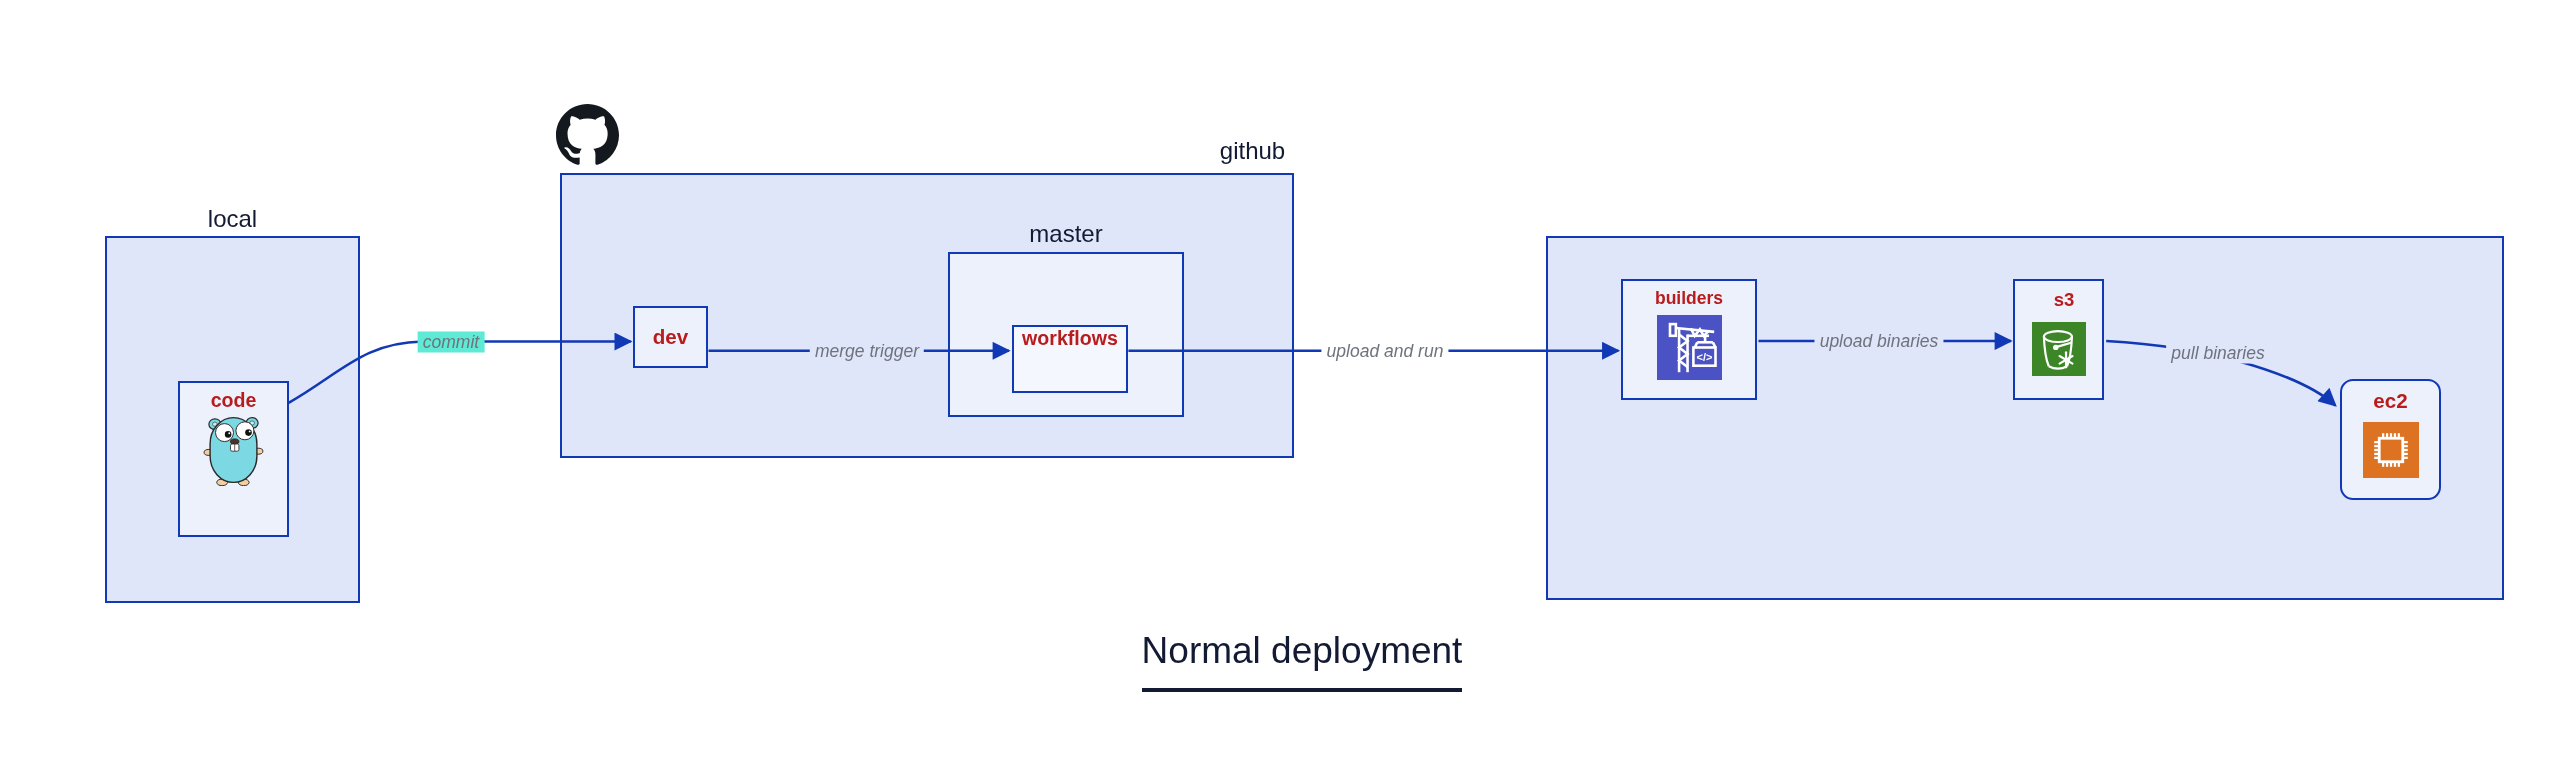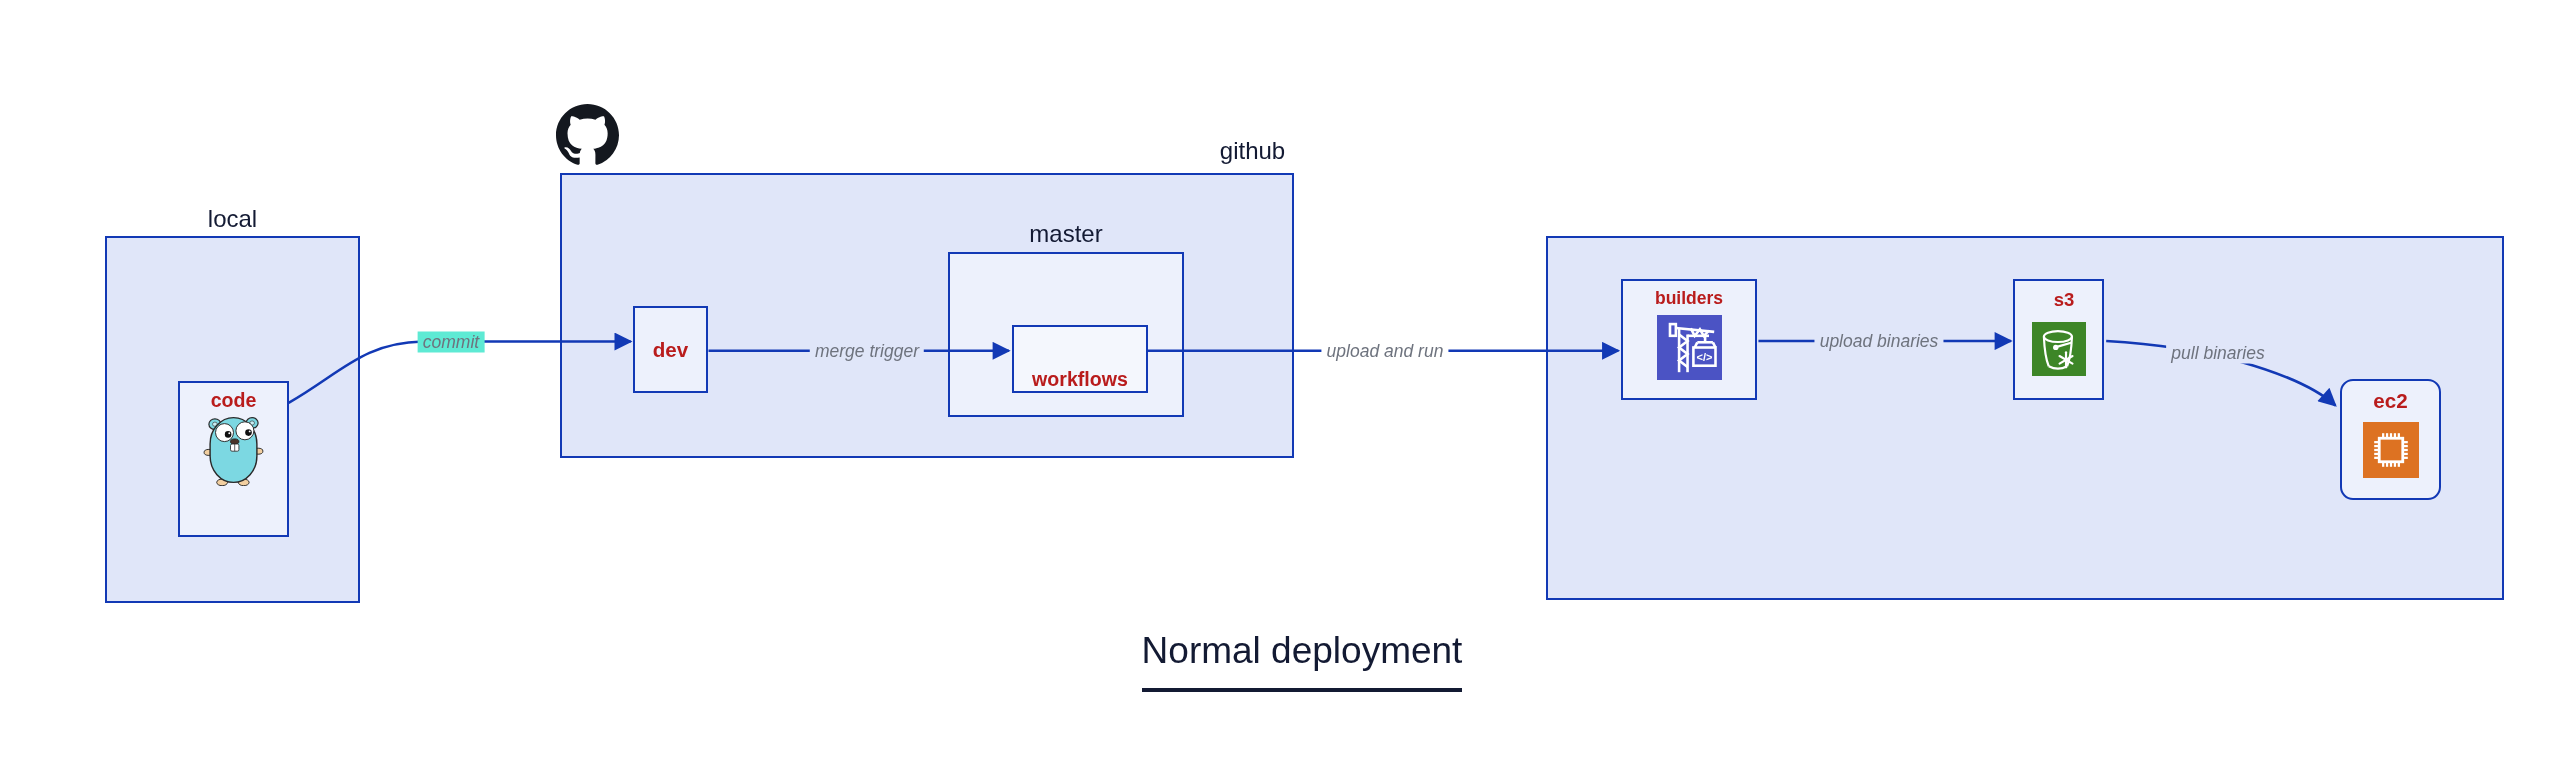--- a/index.html
+++ b/index.html
@@ -13,22 +13,22 @@
   #g-aws     {left:1546px; top:236px; width:958px; height:364px;}
 
   .group-label{position:absolute;color:#131a33;font-size:24px;text-align:center;line-height:1.1;}
   #gl-local  {left:105px;  top:206px; width:255px;}
   #gl-github {left:1175px; top:138px; width:155px;}
   #gl-master {left:948px; top:221px; width:236px;}
   #gl-aws    {left:1546px; top:204px; width:958px;}
 
   .node{position:absolute;box-sizing:border-box;border:2.6px solid #1239b5;background:#edf1fc;text-align:center;}
   #n-code     {left:178px;  top:381px; width:111px; height:156px;}
-  #n-dev      {left:633px; top:306px; width:75px; height:87px;display:flex;align-items:center;justify-content:center;}
-  #n-workflows{left:1012px; top:325px; width:136px; height:68px;background:#f4f7fd;display:flex;align-items:flex-end;justify-content:center;}
+  #n-dev      {left:633px; top:306px; width:75px; height:62px;display:flex;align-items:center;justify-content:center;}
+  #n-workflows{left:1012px; top:325px; width:116px; height:68px;background:#f4f7fd;display:flex;align-items:flex-start;justify-content:center;}
   #n-builders {left:1621px; top:279px; width:136px; height:121px;}
   #n-s3       {left:2013px; top:279px; width:91px; height:121px;}
   #n-ec2      {left:2340px; top:379px; width:101px; height:121px;border-radius:13px;}
 
   .node-label{font-weight:bold;color:#b91c1c;}
   #n-code .node-label{font-size:19.6px;margin-top:6.2px;}
   #n-dev .node-label{font-size:20.6px;}
   #n-workflows .node-label{font-size:19.6px;}
   #n-builders .node-label{font-size:17.5px;margin-top:7.2px;}
   #n-s3 .node-label{font-size:18.5px;margin-top:8.2px;padding-left:11px;}

